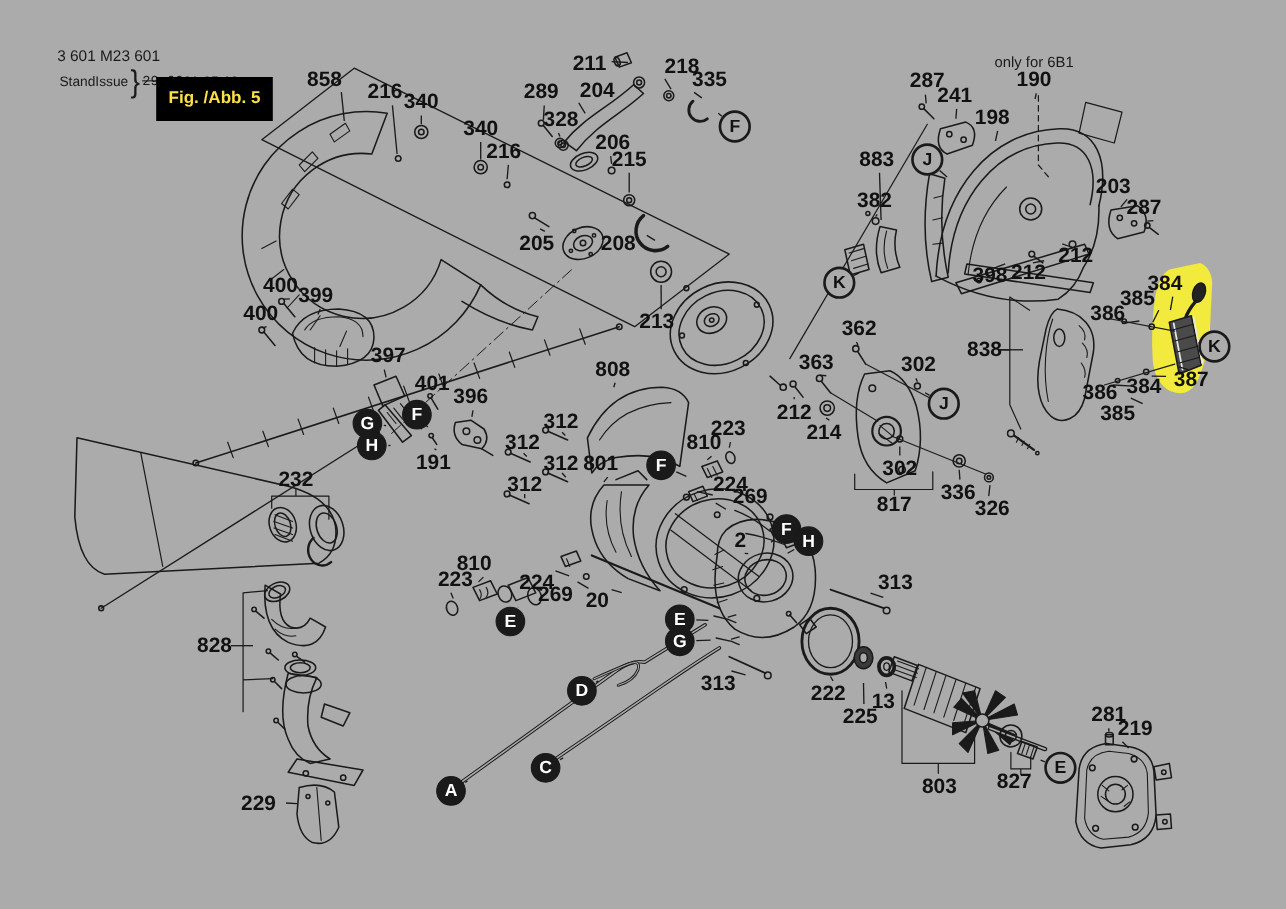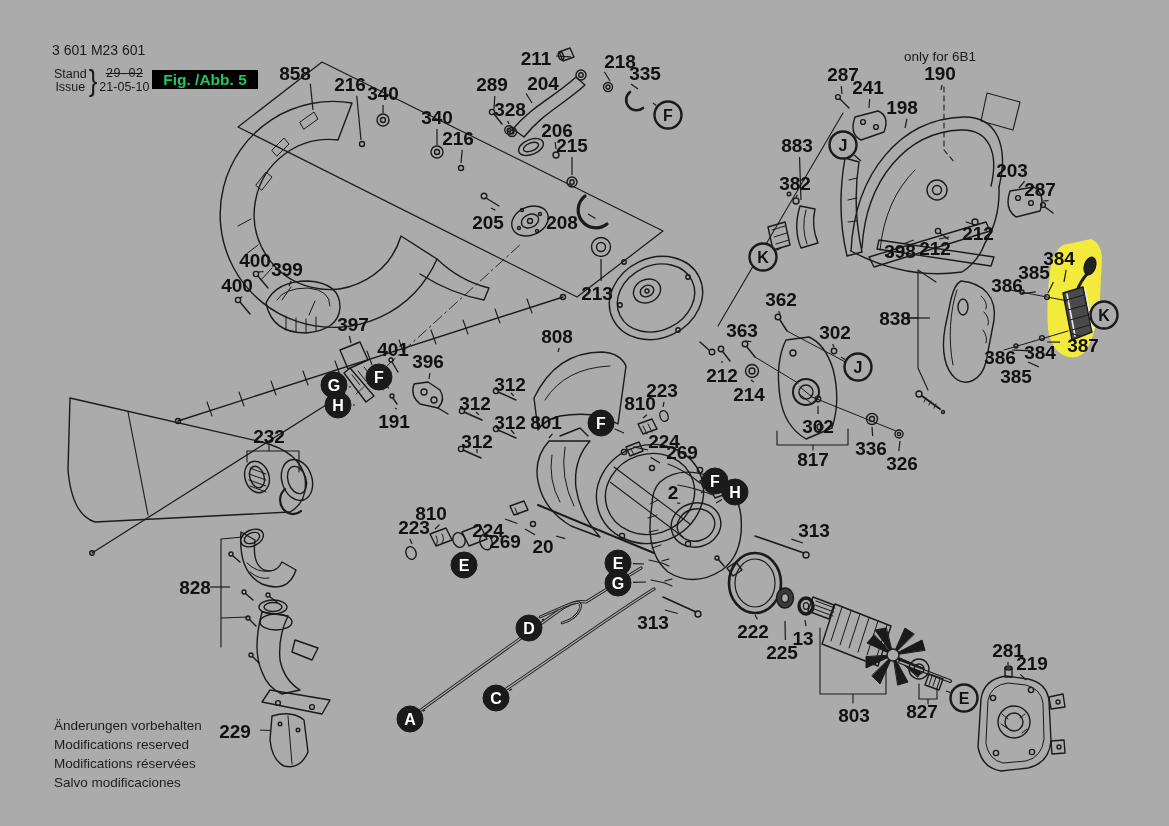--- a/index.html
+++ b/index.html
@@ -1,26 +1,26 @@
 <!DOCTYPE html>
 <html><head>
 <meta charset="utf-8">
 <style>
   html,body{margin:0;padding:0;}
   body{background:#ababab;font-family:"Liberation Sans",sans-serif;}
   .stage{position:relative;width:1169px;height:826px;background:#ababab;overflow:hidden;}
   svg{position:absolute;left:0;top:0;}
-  .hdr{position:absolute;color:#1a1a1a;text-align:center;}
+  .hdr{position:absolute;color:#1a1a1a;}
   .part-number{left:52px;top:42px;font-size:14px;}
   .stand-issue{left:54px;top:68px;font-size:12.5px;line-height:13px;}
   .si-grid{display:flex;align-items:center;}
-  .si-col{display:flex;flex-direction:column;}
+  .si-col{display:flex;flex-direction:row;}
   .si-brace{font-size:26px;font-weight:400;margin:0 2px;transform:scaleY(1.1);}
   .strike{text-decoration:line-through;font-family:Liberation Mono, monospace;}
-  .fig-box{position:absolute;left:152px;top:70px;width:106px;height:19px;background:#000;color:#22c55e;
+  .fig-box{position:absolute;left:142px;top:70px;width:106px;height:40px;background:#000;color:#fde047;
            font-weight:bold;font-size:15.5px;display:flex;align-items:center;justify-content:center;}
   .note{position:absolute;left:904px;top:49px;font-size:13.5px;}
   .footer{position:absolute;left:54px;top:716px;font-size:13.5px;line-height:19px;color:#1d1d1d;}
 </style>
 </head>
 <body style="background: rgb(171, 171, 171);">
 
 <div class="stage">
 
 <svg width="1169" height="826" viewBox="0 0 1169 826">
@@ -593,20 +593,14 @@
       <span class="strike">29-02</span>
       <span>21-05-10</span>
     </div>
   </div>
 </div>
 
 <div class="fig-box">Fig. /Abb. 5</div>
 
 <div class="hdr note">only for 6B1</div>
 
-<div class="footer">
-  <div>Änderungen vorbehalten</div>
-  <div>Modifications reserved</div>
-  <div>Modifications réservées</div>
-  <div>Salvo modificaciones</div>
+
 </div>
 
-</div>
-
 </body></html>

